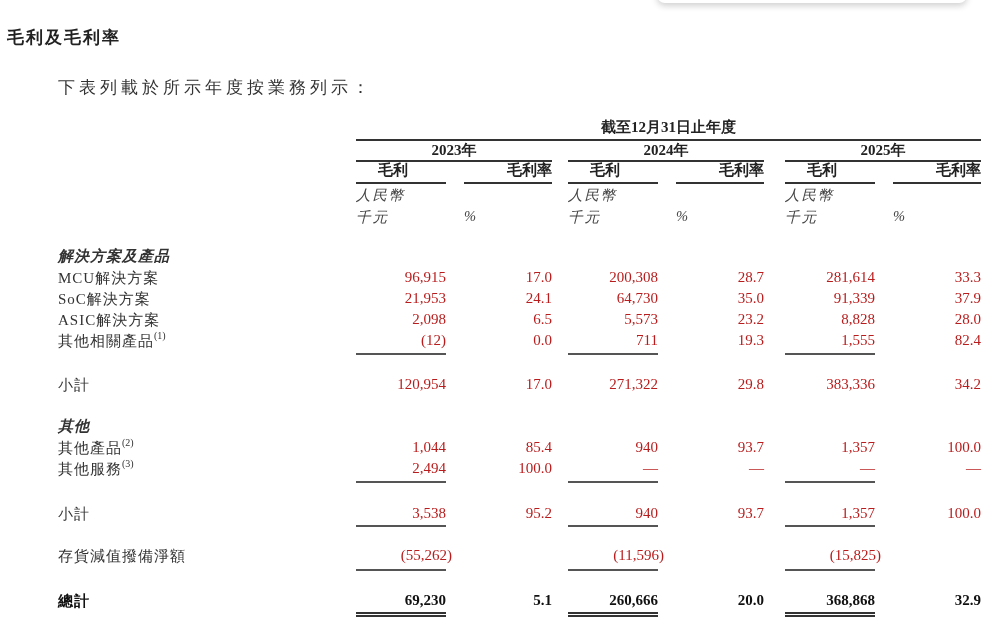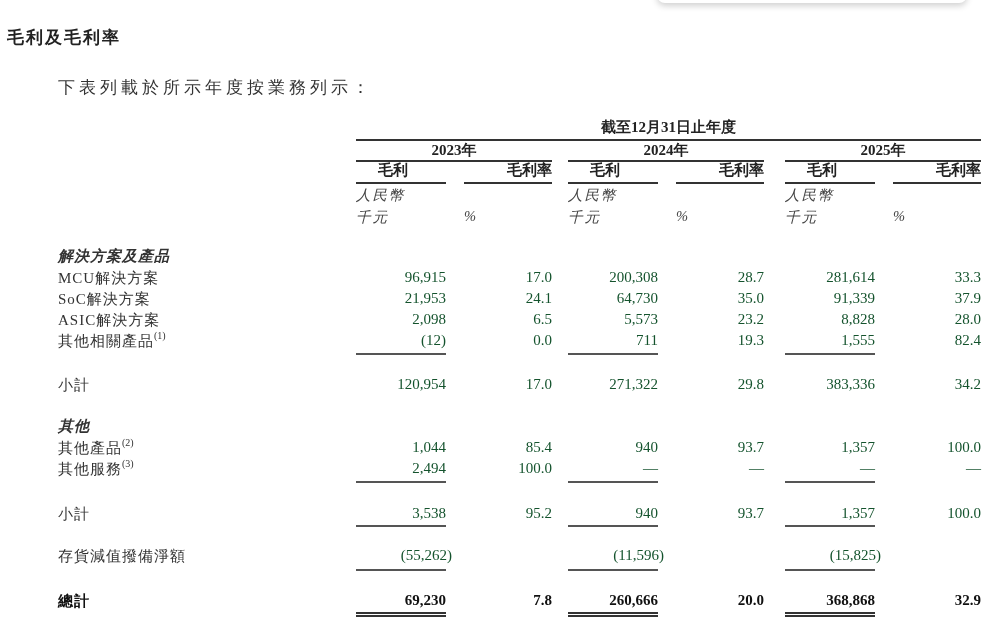--- a/index.html
+++ b/index.html
@@ -21,21 +21,21 @@
     position:absolute; left:58px; top:76px;
     font-size:17px; letter-spacing:4px; color:#333;text-align:center;
   }
   .abs { position:absolute; }
   .hdr { font-weight:bold; font-size:15px; color:#222; text-align:center; }
   .rule { position:absolute; height:2px; background:#333; }
   .unit { position:absolute; font-size:14.5px; font-style:italic; color:#444; text-align:left; letter-spacing:2px; }
   .lbl { position:absolute; left:58px; font-size:15px; color:#333; letter-spacing:1px; white-space:nowrap; }
   .lbl.cat { font-style:italic; font-weight:bold; }
   .lbl sup { font-size:10px; vertical-align:top; position:relative; top:-2px; letter-spacing:0; }
-  .num { position:absolute; font-size:15px; color:#14532d; text-align:right; white-space:nowrap; }
+  .num { position:absolute; font-size:15px; color:#b91c1c; text-align:right; white-space:nowrap; }
   .bold { font-weight:bold; color:#111; }
   .uline { position:absolute; height:1.5px; background:#555; }
   .dline { position:absolute; height:5px; border-top:2px solid #333; border-bottom:2px solid #333; box-sizing:border-box; }
 </style>
 </head>
 <body>
 
 <div class="float-card"></div>
 
 <div class="section-title">毛利及毛利率</div>
@@ -176,21 +176,21 @@
   <div class="num" style="left:568px;top:547px;width:96px;">(11,596)</div>
   <div class="num" style="left:785px;top:547px;width:96px;">(15,825)</div>
 </div>
 <div class="uline" style="left:356px;top:569px;width:90px;"></div>
 <div class="uline" style="left:568px;top:569px;width:90px;"></div>
 <div class="uline" style="left:785px;top:569px;width:90px;"></div>
 
 <div>
   <div class="lbl bold" style="top:592px;">總計</div>
   <div class="num bold" style="left:356px;top:592px;width:90px;">69,230</div>
-  <div class="num bold" style="left:464px;top:592px;width:88px;">7.8</div>
+  <div class="num bold" style="left:464px;top:592px;width:88px;">5.1</div>
   <div class="num bold" style="left:568px;top:592px;width:90px;">260,666</div>
   <div class="num bold" style="left:676px;top:592px;width:88px;">20.0</div>
   <div class="num bold" style="left:785px;top:592px;width:90px;">368,868</div>
   <div class="num bold" style="left:893px;top:592px;width:88px;">32.9</div>
 </div>
 <div class="dline" style="left:356px;top:612px;width:90px;"></div>
 <div class="dline" style="left:568px;top:612px;width:90px;"></div>
 <div class="dline" style="left:785px;top:612px;width:90px;"></div>
 
 </body></html>

